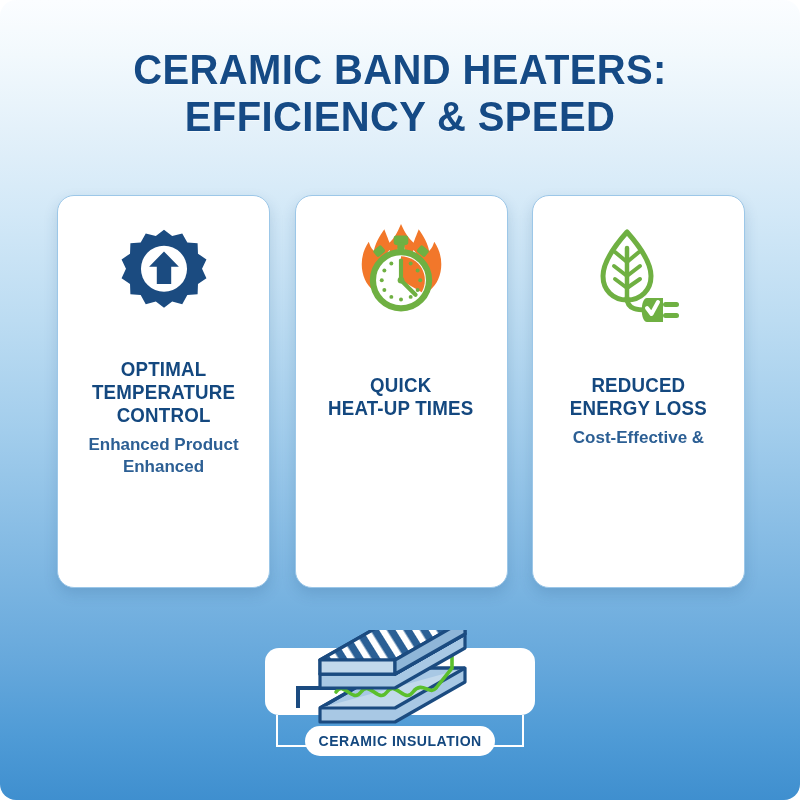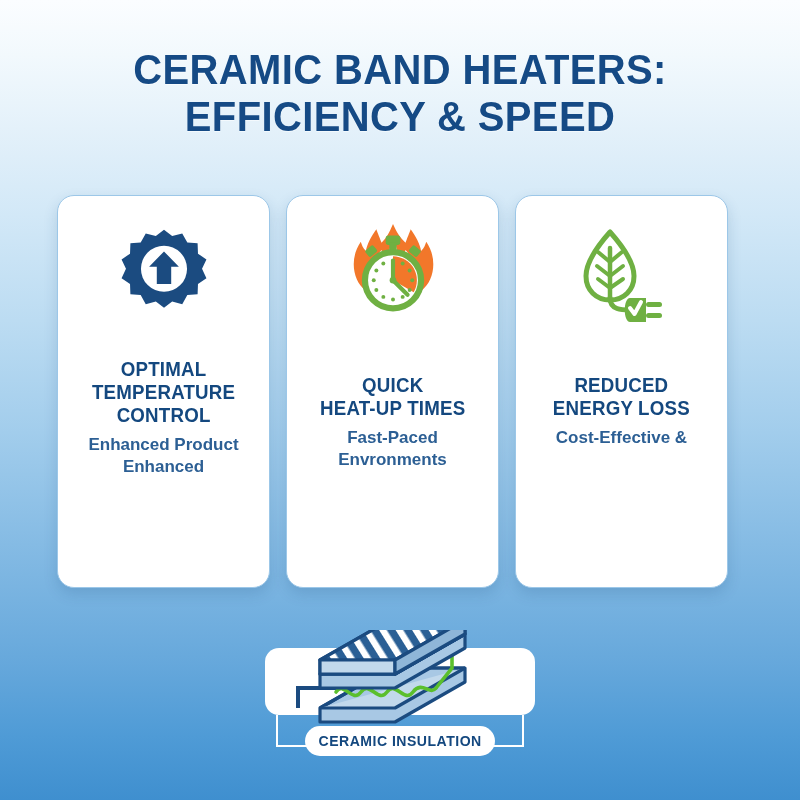--- a/index.html
+++ b/index.html
@@ -23,20 +23,21 @@
         #f2f9fd 7%,
         #e4f1fa 16%,
         #d2e8f7 27%,
         #bcdcf2 40%,
         #a2cdec 54%,
         #85bbe4 68%,
         #68a9dc 82%,
         #4f9bd6 92%,
         #3f8fcf 100%);
     overflow: hidden;
+    border-radius: 16px;
   }
 
   
   .title-block {
     position: absolute;
     top: 46px;
     left: 0;
     width: 800px;
     text-align: center;
   }
@@ -53,20 +54,21 @@
   }
 
   
   .cards {
     position: absolute;
     top: 195px;
     left: 57px;
     width: 688px;
     height: 393px;
     display: flex;
+    justify-content: space-between;
     gap: 16px;
   }
   .card {
     position: relative;
     width: 213px;
     height: 393px;
     background: #ffffff;
     border-radius: 17px;
     border: 1.4px solid #9cc7e8;
     box-sizing: border-box;
@@ -235,24 +237,20 @@
             <line x1="50" y1="56" x2="50" y2="37"></line>
             <line x1="50" y1="56" x2="64" y2="70"></line>
           </g>
           <circle cx="50" cy="56" r="3.2" fill="#6fb042"></circle>
         </svg>
       </div>
       <div class="card-title">
         <div>QUICK</div>
         <div>HEAT-UP TIMES</div>
       </div>
-      <div class="card-sub">
-        <div>Fast-Paced</div>
-        <div>Envronments</div>
-      </div>
     </div>
 
     <div class="card c3">
       <div class="card-icon">
         <svg width="100" height="104" viewBox="0 0 100 104" aria-hidden="true">
 
           <path d="M38 10 C22 28 14 42 14 54 C14 68 24 78 38 78 C52 78 62 68 62 54 C62 42 54 28 38 10 Z" fill="none" stroke="#6fb042" stroke-width="5" stroke-linejoin="round"></path>
 
           <path d="M38 26 L38 76" stroke="#6fb042" stroke-width="4.5" stroke-linecap="round" fill="none"></path>
 

